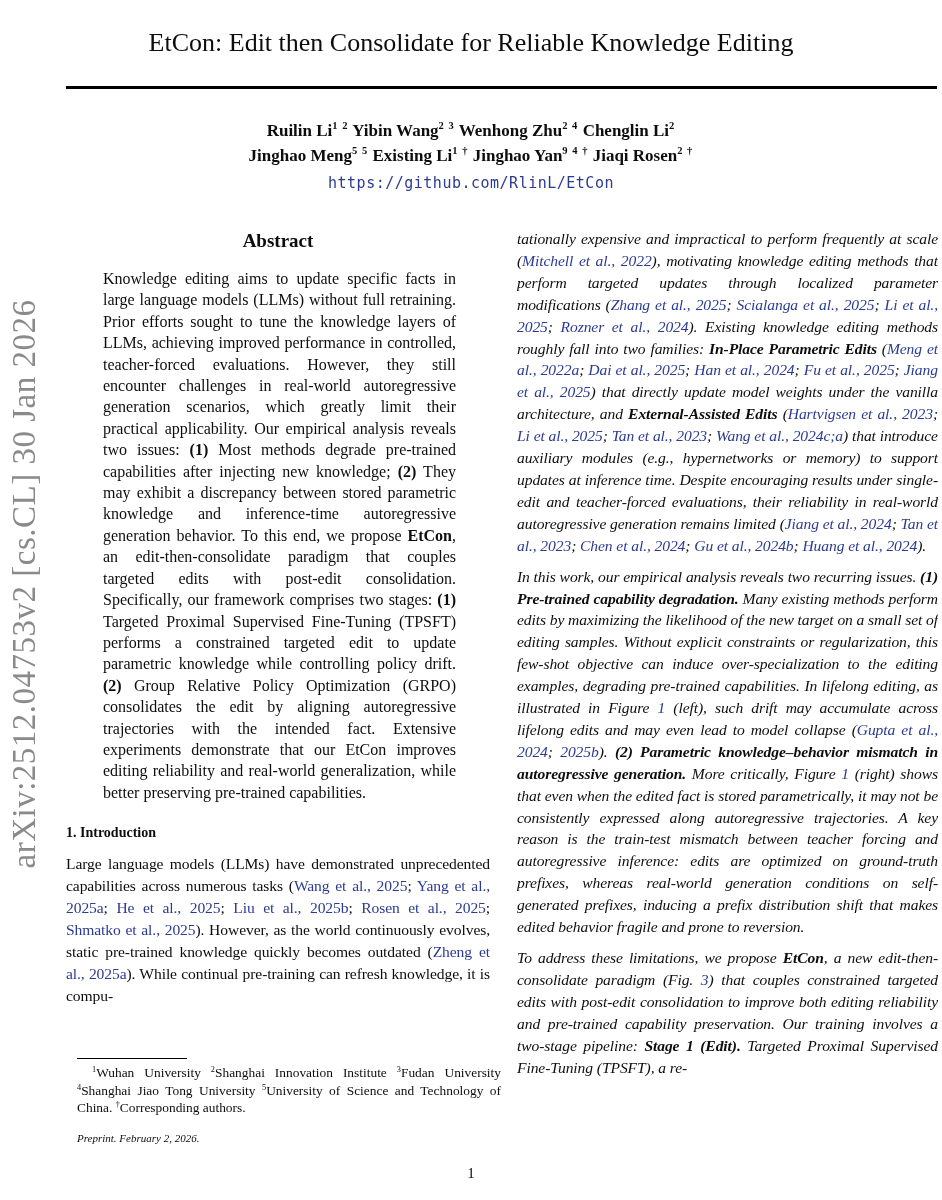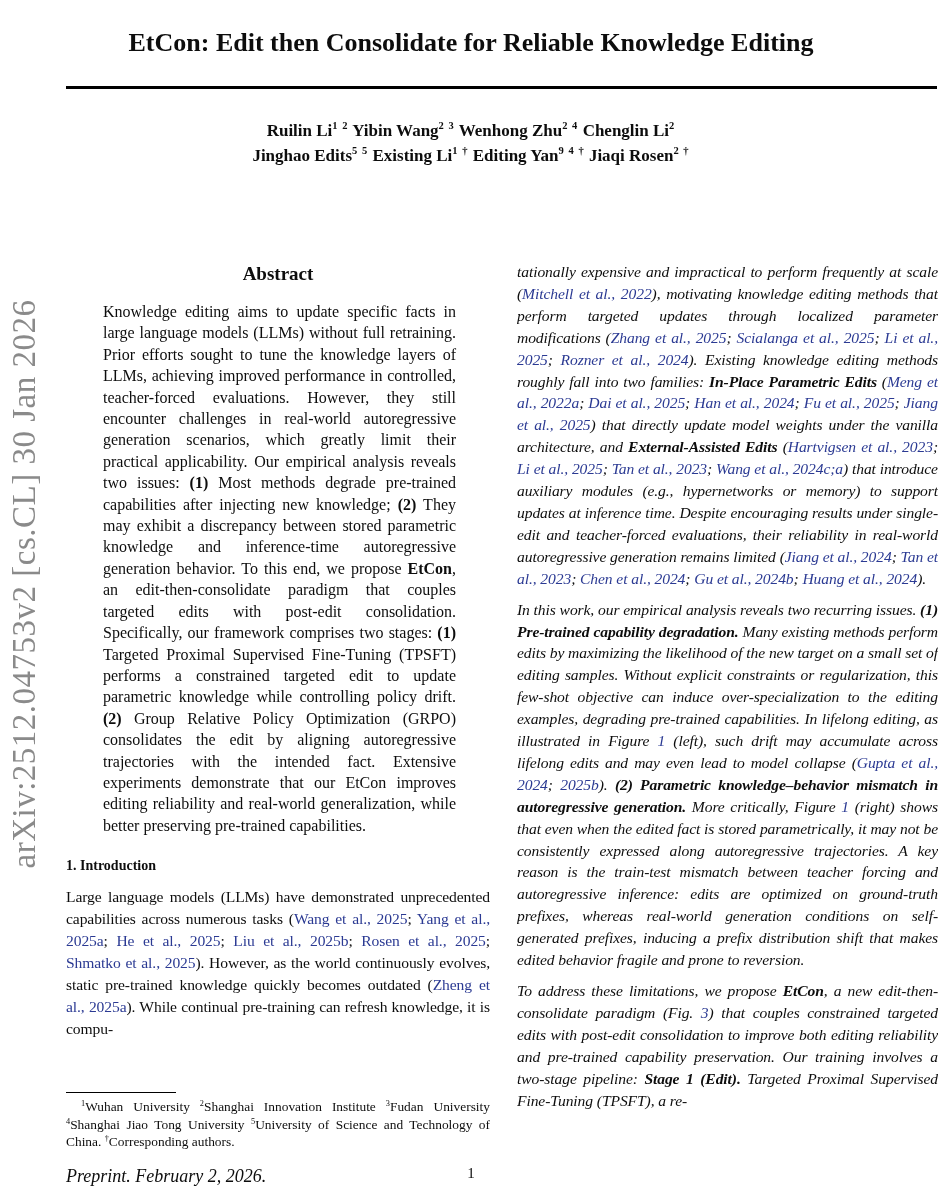--- a/index.html
+++ b/index.html
@@ -17,63 +17,63 @@
   }
   
   .arxiv-banner{
     position:absolute;left:6px;top:934px;width:700px;
     transform:rotate(-90deg);transform-origin:0 0;
     text-align:center;font-size:33px;letter-spacing:.5px;
     color:var(--banner);white-space:nowrap;
   }
   .title{
     position:absolute;top:28px;left:0;width:100%;
-    text-align:center;font-size:26px;font-weight:bold;
+    text-align:center;font-size:26px;font-weight:normal;
   }
   .title-rule{
     position:absolute;top:86px;left:66px;width:871px;height:2.5px;background:#000;
   }
   .authors{
     position:absolute;top:118px;left:0;width:100%;text-align:center;
     font-size:17px;line-height:25px;
   }
   .author-line{font-weight:bold;}
   .authors sup{font-size:62%;line-height:0;letter-spacing:1px;font-weight:bold;}
   .gh-link{
     display:block;margin-top:3px;
     font-family:"DejaVu Sans Mono", monospace;
     font-size:15px;letter-spacing:.5px;color:var(--link);
     text-decoration:none;font-weight:normal;
   }
-  .col{position:absolute;top:228px;overflow:hidden;margin-top:33px;}
+  .col{position:absolute;top:228px;overflow:hidden;}
   .col-left{left:66px;width:424px;height:930px;}
   .col-right{left:517px;width:421px;height:935px;}
   .abstract-heading{
     text-align:center;font-size:19px;font-weight:bold;margin:2px 0 16px 0;
   }
   .abstract-body{
     padding:0 34px 0 37px;font-size:16px;line-height:21.4px;
     text-align:justify;
   }
   .section-heading{
     font-size:14px;font-weight:bold;margin:22px 0 12px 0;
   }
   .body-par{
     font-size:15.6px;line-height:21.9px;text-align:justify;
     letter-spacing:-0.1px;
   }
   .col-right .body-par{margin-bottom:9px;font-style:italic;}
-  .footnote-block{position:absolute;left:66px;top:1058px;width:424px;margin-top:34px;}
+  .footnote-block{position:absolute;left:77px;top:1058px;width:424px;}
   .footnote-rule{width:110px;height:0;border-top:1.6px solid #000;margin-bottom:5px;}
   .footnote-text{
     font-size:13.4px;line-height:17.6px;text-align:justify;text-indent:15px;
   }
   .footnote-text sup{font-size:64%;line-height:0;}
   .preprint-line{
-    font-style:italic;font-size:18px;margin-top:15px;
+    font-style:italic;font-size:11px;margin-top:15px;
   }
   .page-number{
     position:absolute;left:0;bottom:18px;width:100%;
     text-align:center;font-size:15px;
   }
   
   .run-b{font-weight:bold;}
   .run-cite{color:var(--cite);}
   sup.run-sup{font-size:62%;line-height:0;}
 </style>
@@ -83,21 +83,22 @@
 <div class="page">
 
   <div class="arxiv-banner">arXiv:2512.04753v2  [cs.CL]  30 Jan 2026</div>
 
   <h1 class="title">EtCon: Edit then Consolidate for Reliable Knowledge Editing</h1>
 
   <div class="title-rule"></div>
 
   <div class="authors">
     <div class="author-line"><span class="run-b">Ruilin Li</span><sup class="run-sup">1 2</sup><span>   </span><span class="run-b">Yibin Wang</span><sup class="run-sup">2 3</sup><span>   </span><span class="run-b">Wenhong Zhu</span><sup class="run-sup">2 4</sup><span>   </span><span class="run-b">Chenglin Li</span><sup class="run-sup">2</sup></div>
-    <div class="author-line"><span class="run-b">Jinghao Edits</span><sup class="run-sup">5 5</sup><span>   </span><span class="run-b">Existing Li</span><sup class="run-sup">1 †</sup><span>   </span><span class="run-b">Editing Yan</span><sup class="run-sup">9 4 †</sup><span>   </span><span class="run-b">Jiaqi Rosen</span><sup class="run-sup">2 †</sup></div>
+    <div class="author-line"><span class="run-b">Jinghao Meng</span><sup class="run-sup">5 5</sup><span>   </span><span class="run-b">Existing Li</span><sup class="run-sup">1 †</sup><span>   </span><span class="run-b">Jinghao Yan</span><sup class="run-sup">9 4 †</sup><span>   </span><span class="run-b">Jiaqi Rosen</span><sup class="run-sup">2 †</sup></div>
+    <a class="gh-link">https://github.com/RlinL/EtCon</a>
   </div>
 
   <div class="col col-left">
     <div class="abstract-heading">Abstract</div>
     <div class="abstract-body"><span>Knowledge editing aims to update specific facts in large language models (LLMs) without full retraining. Prior efforts sought to tune the knowledge layers of LLMs, achieving improved performance in controlled, teacher-forced evaluations. However, they still encounter challenges in real-world autoregressive generation scenarios, which greatly limit their practical applicability. Our empirical analysis reveals two issues: </span><span class="run-b">(1)</span><span> Most methods degrade pre-trained capabilities after injecting new knowledge; </span><span class="run-b">(2)</span><span> They may exhibit a discrepancy between stored parametric knowledge and inference-time autoregressive generation behavior. To this end, we propose </span><span class="run-b">EtCon</span><span>, an edit-then-consolidate paradigm that couples targeted edits with post-edit consolidation. Specifically, our framework comprises two stages: </span><span class="run-b">(1)</span><span> Targeted Proximal Supervised Fine-Tuning (TPSFT) performs a constrained targeted edit to update parametric knowledge while controlling policy drift. </span><span class="run-b">(2)</span><span> Group Relative Policy Optimization (GRPO) consolidates the edit by aligning autoregressive trajectories with the intended fact. Extensive experiments demonstrate that our EtCon improves editing reliability and real-world generalization, while better preserving pre-trained capabilities.</span></div>
     <div class="section-heading">1. Introduction</div>
     <div class="body-par"><span>Large language models (LLMs) have demonstrated unprecedented capabilities across numerous tasks (</span><span class="run-cite">Wang et al., 2025</span><span>; </span><span class="run-cite">Yang et al., 2025a</span><span>; </span><span class="run-cite">He et al., 2025</span><span>; </span><span class="run-cite">Liu et al., 2025b</span><span>; </span><span class="run-cite">Rosen et al., 2025</span><span>; </span><span class="run-cite">Shmatko et al., 2025</span><span>). However, as the world continuously evolves, static pre-trained knowledge quickly becomes outdated (</span><span class="run-cite">Zheng et al., 2025a</span><span>). While continual pre-training can refresh knowledge, it is compu-</span></div>
   </div>
 
   <div class="footnote-block">

